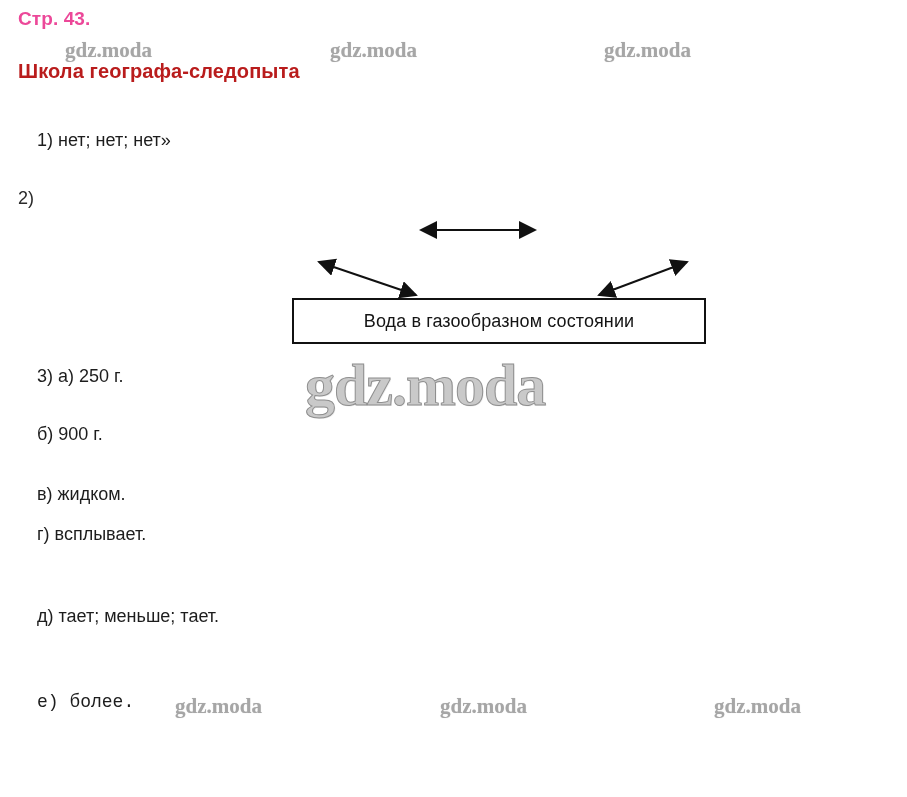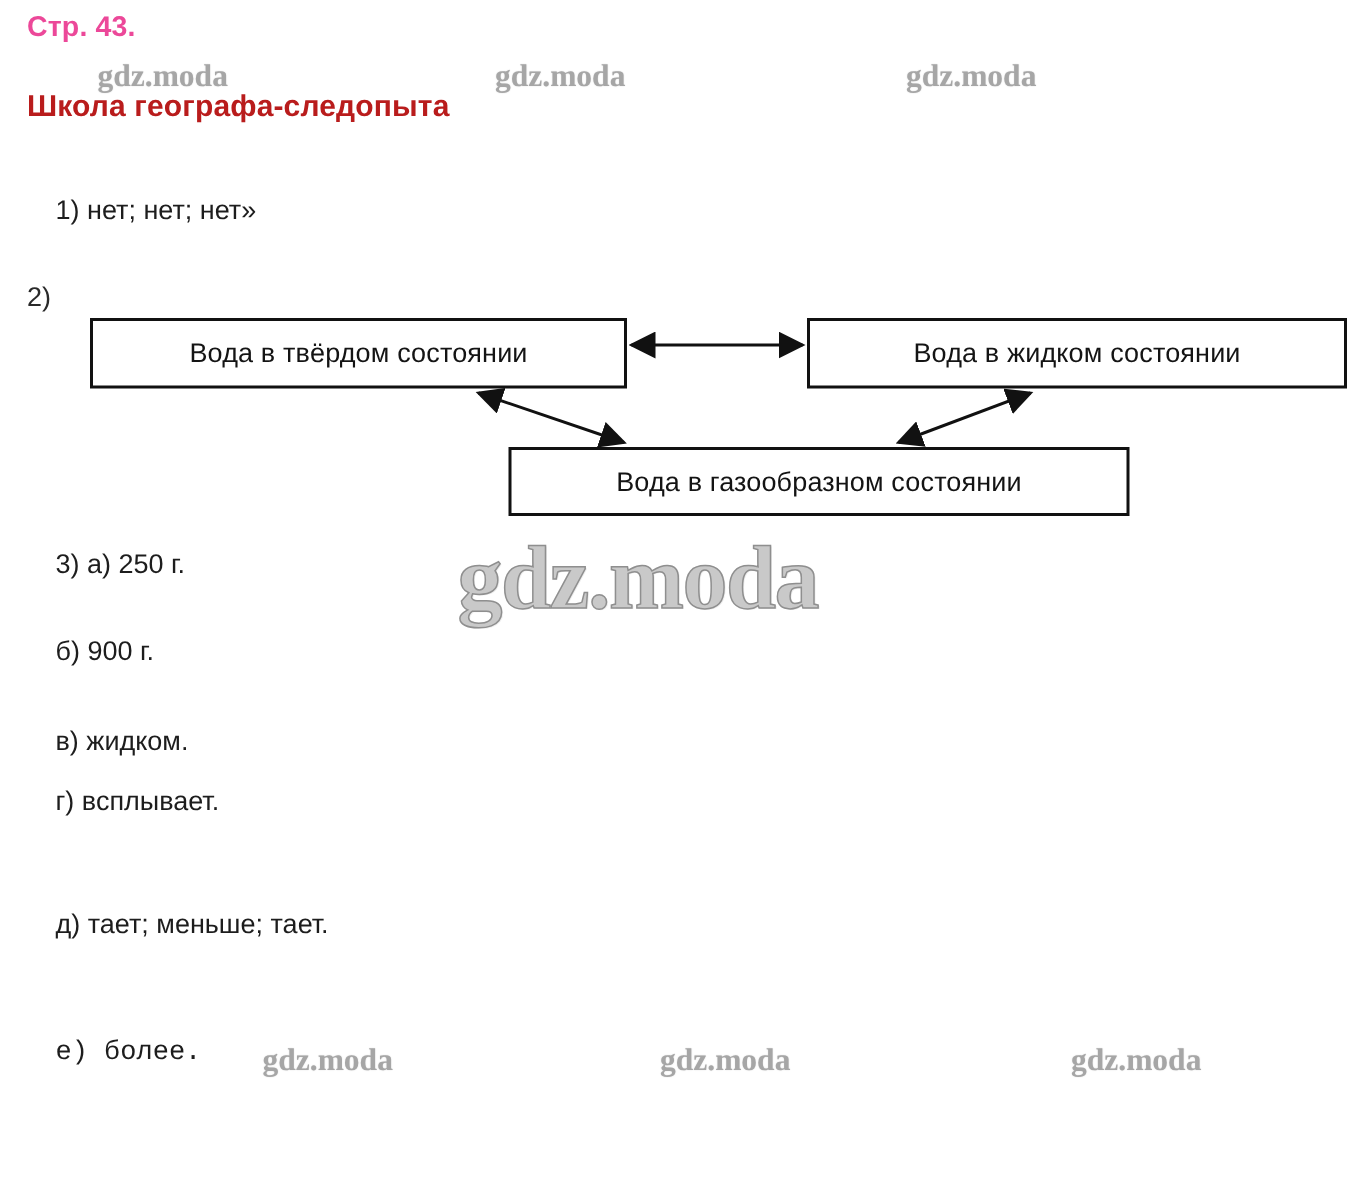--- a/index.html
+++ b/index.html
@@ -92,21 +92,21 @@
     background: #ffffff;
     display: flex;
     align-items: center;
     justify-content: center;
     font-size: 18px;
     color: #141414;
     letter-spacing: .1px;
   }
   #node-solid  { left: 60px;  top: 212px; width: 358px; height: 47px; }
   #node-liquid { left: 538px; top: 212px; width: 360px; height: 47px; }
-  #node-gas    { left: 292px; top: 298px; width: 414px; height: 46px; margin-left: 47px; }
+  #node-gas    { left: 292px; top: 298px; width: 414px; height: 46px; }
 
   svg.arrows {
     position: absolute;
     left: 0; top: 0;
     width: 907px; height: 797px;
     pointer-events: none;
     overflow: visible;
   }
 </style>
 </head>
@@ -121,27 +121,21 @@
   <div class="wm wm-sm" style="left:65px;  top:38px;">gdz.moda</div>
   <div class="wm wm-sm" style="left:330px; top:38px;">gdz.moda</div>
   <div class="wm wm-sm" style="left:604px; top:38px;">gdz.moda</div>
 
   <div class="abs answer" style="top:130px;">1) нет; нет; нет»</div>
 
   <div class="abs item-number" style="top:188px;">2)</div>
 
   <div id="diagram">
 
-    <div class="node" id="node-solid">
-      <span>Вода в твёрдом состоянии</span>
-    </div>
 
-    <div class="node" id="node-liquid">
-      <span>Вода в жидком состоянии</span>
-    </div>
 
     <div class="node" id="node-gas">
       <span>Вода в газообразном состоянии</span>
     </div>
 
     <svg class="arrows" viewBox="0 0 907 797">
       <defs>
         <marker id="arrowEnd" markerWidth="9" markerHeight="9" refX="8" refY="4.5" orient="auto" markerUnits="strokeWidth">
           <path d="M0,0 L9,4.5 L0,9 Z" fill="#111111"></path>
         </marker>

